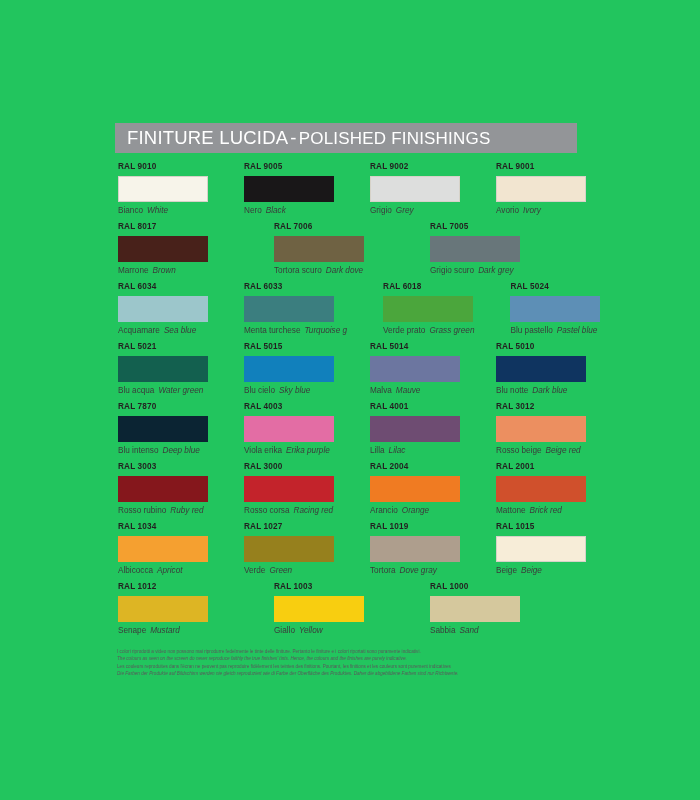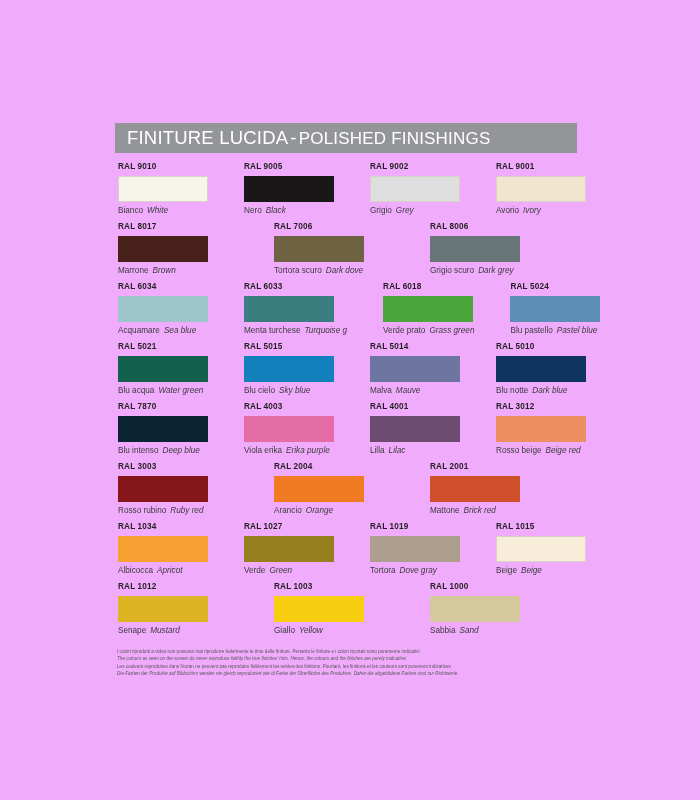--- a/index.html
+++ b/index.html
@@ -14,21 +14,21 @@
     font-family: "Liberation Sans", sans-serif;
     overflow: hidden;
   }
 
   #sheet {
     position: absolute;
     left: 0;
     top: 0;
     width: 700px;
     height: 800px;
-    background: #f0abfc;
+    background: #22c55e;
   }
 
   
   #header-bar {
     position: absolute;
     left: 115px;
     top: 123px;
     width: 462px;
     height: 30px;
     background: #939598;
@@ -154,21 +154,21 @@
         <div class="cell-code">RAL 8017</div>
         <div class="swatch" style="background: rgb(72, 33, 26);"></div>
         <div class="cell-names"><span class="name-it">Marrone</span><span class="name-en">Brown</span></div>
       </div>
       <div class="cell">
         <div class="cell-code">RAL 7006</div>
         <div class="swatch" style="background: rgb(111, 98, 67);"></div>
         <div class="cell-names"><span class="name-it">Tortora scuro</span><span class="name-en">Dark dove</span></div>
       </div>
       <div class="cell">
-        <div class="cell-code">RAL 8006</div>
+        <div class="cell-code">RAL 7005</div>
         <div class="swatch" style="background: rgb(104, 118, 122);"></div>
         <div class="cell-names"><span class="name-it">Grigio scuro</span><span class="name-en">Dark grey</span></div>
       </div>
     </div>
 
     <div class="row">
       <div class="cell">
         <div class="cell-code">RAL 6034</div>
         <div class="swatch" style="background: rgb(156, 198, 203);"></div>
         <div class="cell-names"><span class="name-it">Acquamare</span><span class="name-en">Sea blue</span></div>
@@ -234,20 +234,25 @@
         <div class="swatch" style="background: rgb(236, 143, 96);"></div>
         <div class="cell-names"><span class="name-it">Rosso beige</span><span class="name-en">Beige red</span></div>
       </div>
     </div>
 
     <div class="row">
       <div class="cell">
         <div class="cell-code">RAL 3003</div>
         <div class="swatch" style="background: rgb(133, 23, 28);"></div>
         <div class="cell-names"><span class="name-it">Rosso rubino</span><span class="name-en">Ruby red</span></div>
+      </div>
+      <div class="cell">
+        <div class="cell-code">RAL 3000</div>
+        <div class="swatch" style="background: rgb(195, 35, 43);"></div>
+        <div class="cell-names"><span class="name-it">Rosso corsa</span><span class="name-en">Racing red</span></div>
       </div>
       <div class="cell">
         <div class="cell-code">RAL 2004</div>
         <div class="swatch" style="background: rgb(240, 123, 34);"></div>
         <div class="cell-names"><span class="name-it">Arancio</span><span class="name-en">Orange</span></div>
       </div>
       <div class="cell">
         <div class="cell-code">RAL 2001</div>
         <div class="swatch" style="background: rgb(208, 80, 44);"></div>
         <div class="cell-names"><span class="name-it">Mattone</span><span class="name-en">Brick red</span></div>

